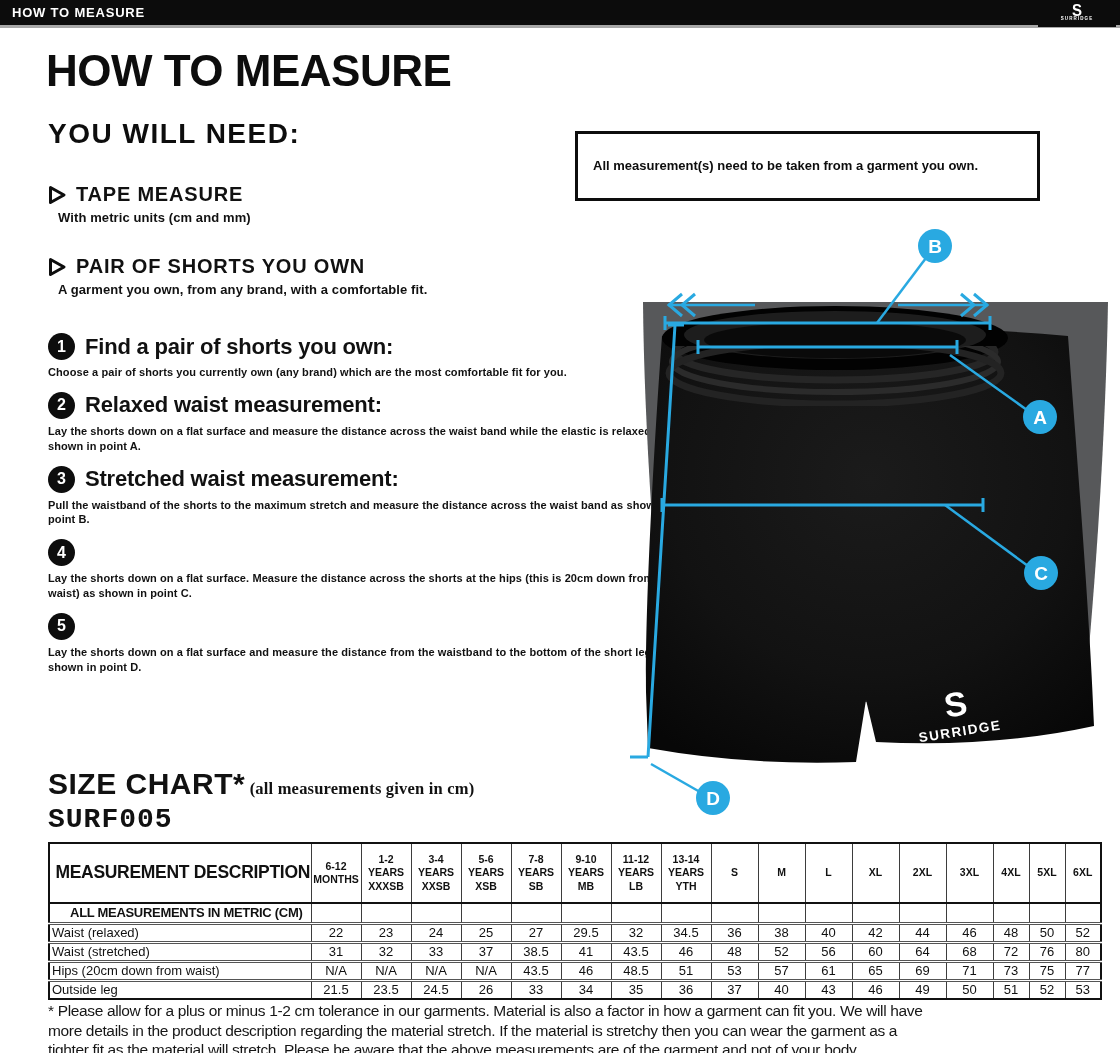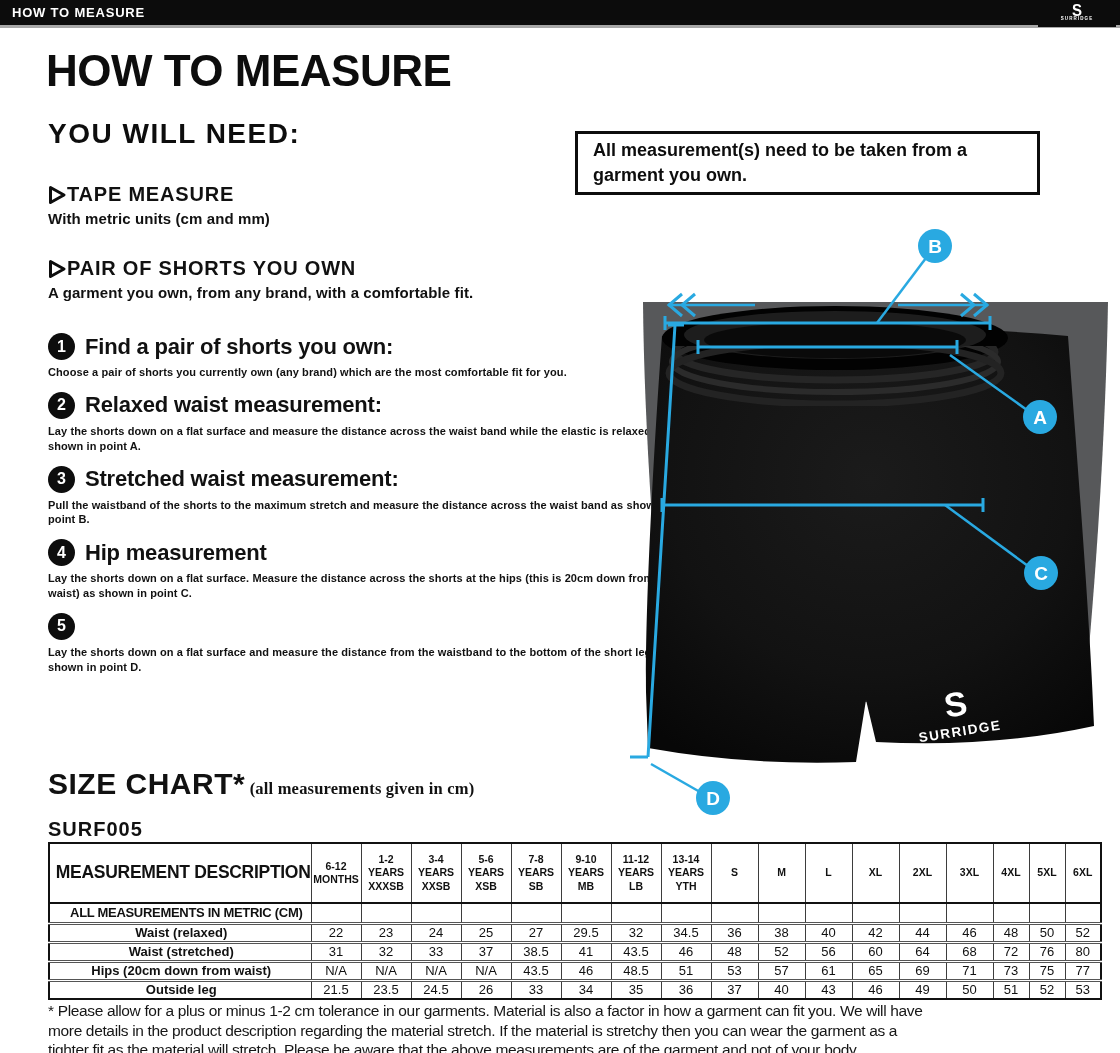--- a/index.html
+++ b/index.html
@@ -20,59 +20,59 @@
 
   .h1 { position:absolute; left:46px; top:46px; font-size:44px; font-weight:bold;
         letter-spacing:-.5px; color:#0d0d0d; }
 
   .h2 { position:absolute; left:48px; top:118px; font-size:28px; font-weight:bold;
         letter-spacing:1.5px; color:#0d0d0d; }
 
   
   .needs { position:absolute; left:48px; top:183px; width:540px; }
   .need-item { margin-bottom:30px; }
-  .need-title { display:flex; align-items:center; font-size:20px; font-weight:bold;
+  .need-title { display:flex; align-items:center; gap:9px; font-size:20px; font-weight:bold;
                 letter-spacing:.8px;text-align:right; }
-  .need-desc { font-size:15px; font-weight:bold; margin-top:4px; letter-spacing:.1px; }
+  .need-desc { font-size:13px; font-weight:bold; margin-top:4px; letter-spacing:.1px;margin-left:10px; }
 
   
   .note-box { position:absolute; left:575px; top:131px; width:465px;
-              border:3.5px solid #0d0d0d; padding:4px 15px;
-              font-size:18px; font-weight:bold; line-height:1.4; color:#0d0d0d; }
+              border:3.5px solid #0d0d0d; padding:23px 15px;
+              font-size:13px; font-weight:bold; line-height:1.4; color:#0d0d0d; }
 
   
   .steps { position:absolute; left:48px; top:333px; width:628px; }
   .step { margin-bottom:12px; }
   .step-head { display:flex; align-items:center; gap:10px; }
   .step-num { width:27px; height:27px; border-radius:50%; background:#0d0d0d; color:#fff;
               font-size:16px; font-weight:bold; display:flex; align-items:center;
               justify-content:center; flex:0 0 27px; }
   .step-title { font-size:22px; font-weight:bold; letter-spacing:-.2px; }
   .step-body { font-size:11px; font-weight:bold; line-height:1.35; margin-top:5px;
                letter-spacing:.1px; }
 
   
   .size-chart-head { position:absolute; left:48px; top:767px; }
   .size-chart-title { font-size:30px; font-weight:bold; letter-spacing:.5px; }
   .size-chart-sub { font-size:16.5px; font-weight:bold; letter-spacing:.2px;font-family:Liberation Serif, serif; }
-  .product-code { font-size:20px; font-weight:bold; letter-spacing:1px; margin-top:17px; }
+  .product-code { font-size:28px; font-weight:bold; letter-spacing:1px; margin-top:3px;font-family:Liberation Mono, monospace; }
 
   
   table.size { position:absolute; left:48px; top:842px; width:1054px;
                border-collapse:collapse; table-layout:fixed;
                border:2px solid #111; }
   table.size th, table.size td { border:1px solid #3d3d3d; overflow:hidden; white-space:nowrap; }
   table.size thead th { height:60px; font-size:10.5px; font-weight:bold; text-align:center;
                         line-height:1.25; border-bottom:2px solid #111; }
-  table.size thead th.th-desc { font-size:17.5px; text-align:right; padding-left:5px;
+  table.size thead th.th-desc { font-size:17.5px; text-align:center; padding-left:5px;
                                 letter-spacing:-.3px; }
   tr.metric-row th { height:20px; font-size:13px; font-weight:bold; text-align:center;
                      padding-left:12px; letter-spacing:-.3px; }
   tr.data-row { height:19px; }
-  tr.data-row th { font-size:13px; font-weight:bold; text-align:center; padding-left:2px; }
+  tr.data-row th { font-size:13px; font-weight:normal; text-align:left; padding-left:2px; }
   tr.data-row td { font-size:13px; text-align:center; }
   tbody tr.data-row th, tbody tr.data-row td { border-top:3px double #555; }
 
   .footnote { position:absolute; left:48px; top:1001px; width:1062px; font-size:15.5px;
               line-height:1.26; letter-spacing:-.35px; color:#161616; }
 
   .diagram { position:absolute; left:618px; top:224px; width:502px; height:600px; }
 </style>
 </head>
 <body>
@@ -129,21 +129,20 @@
   <div class="step">
     <div class="step-head">
       <div class="step-num">3</div>
       <div class="step-title">Stretched waist measurement:</div>
     </div>
     <div class="step-body">Pull the waistband of the shorts to the maximum stretch and measure the distance across the waist band as shown in point B.</div>
   </div>
   <div class="step">
     <div class="step-head">
       <div class="step-num">4</div>
-      <div class="step-title">Hip measurement</div>
     </div>
     <div class="step-body">Lay the shorts down on a flat surface. Measure the distance across the shorts at the hips (this is 20cm down from the waist)  as shown in point C.</div>
   </div>
   <div class="step">
     <div class="step-head">
       <div class="step-num">5</div>
     </div>
     <div class="step-body">Lay the shorts down on a flat surface and measure the distance from the waistband to the bottom of the short leg as shown in point D.</div>
   </div>
 </div>

